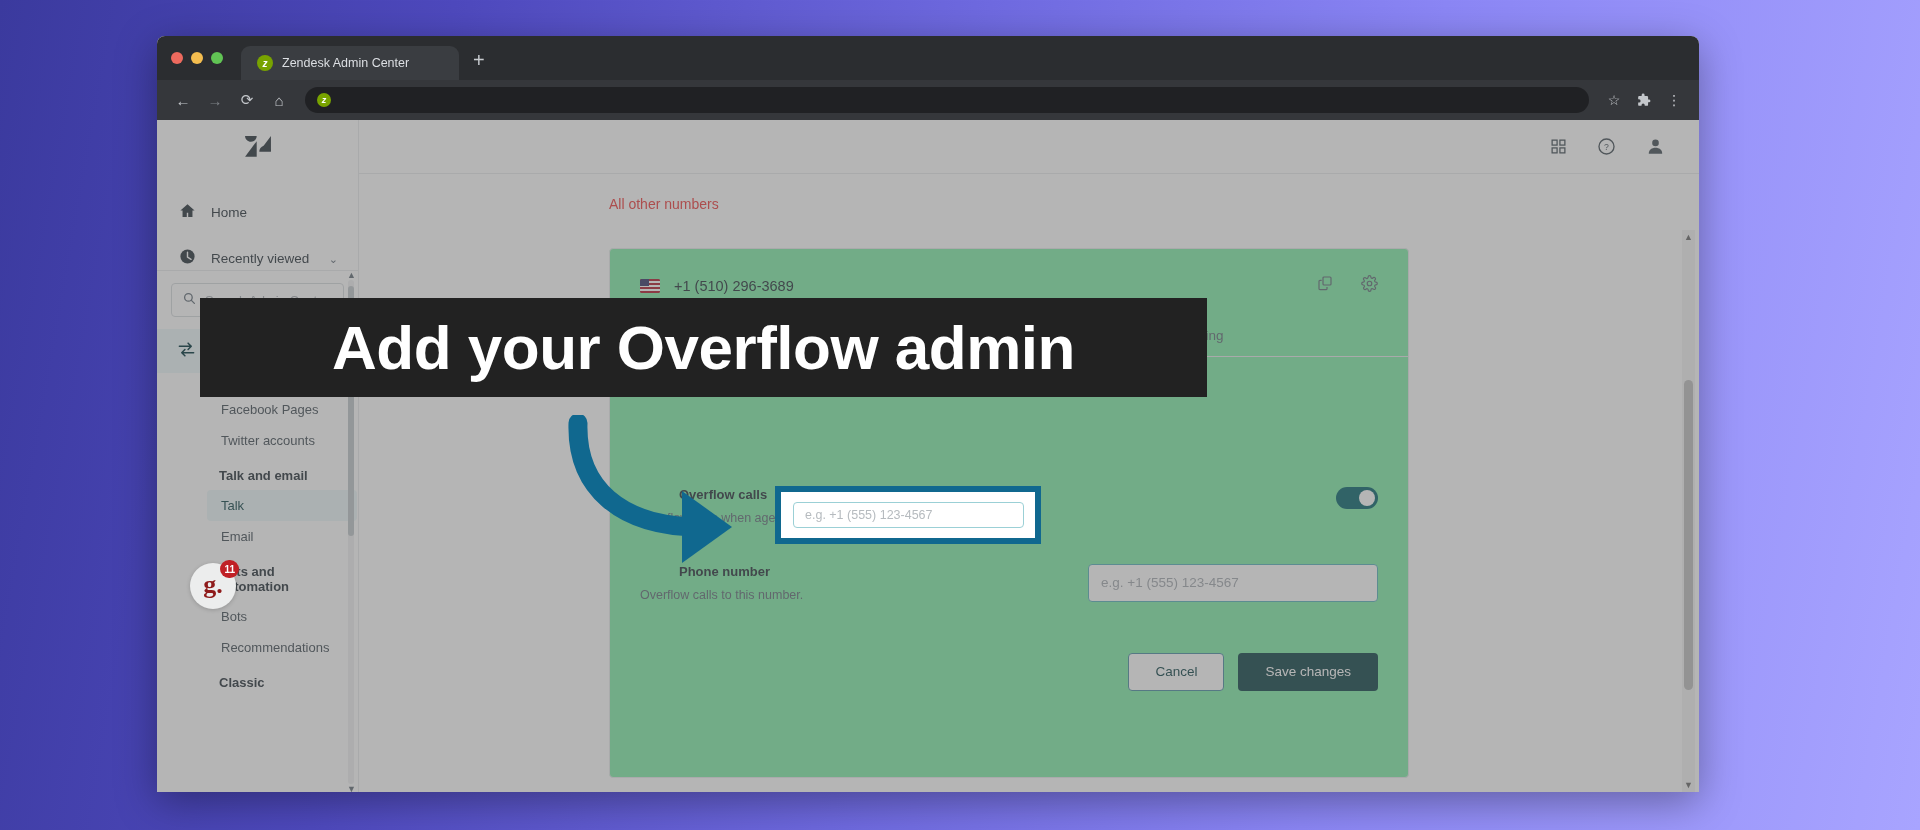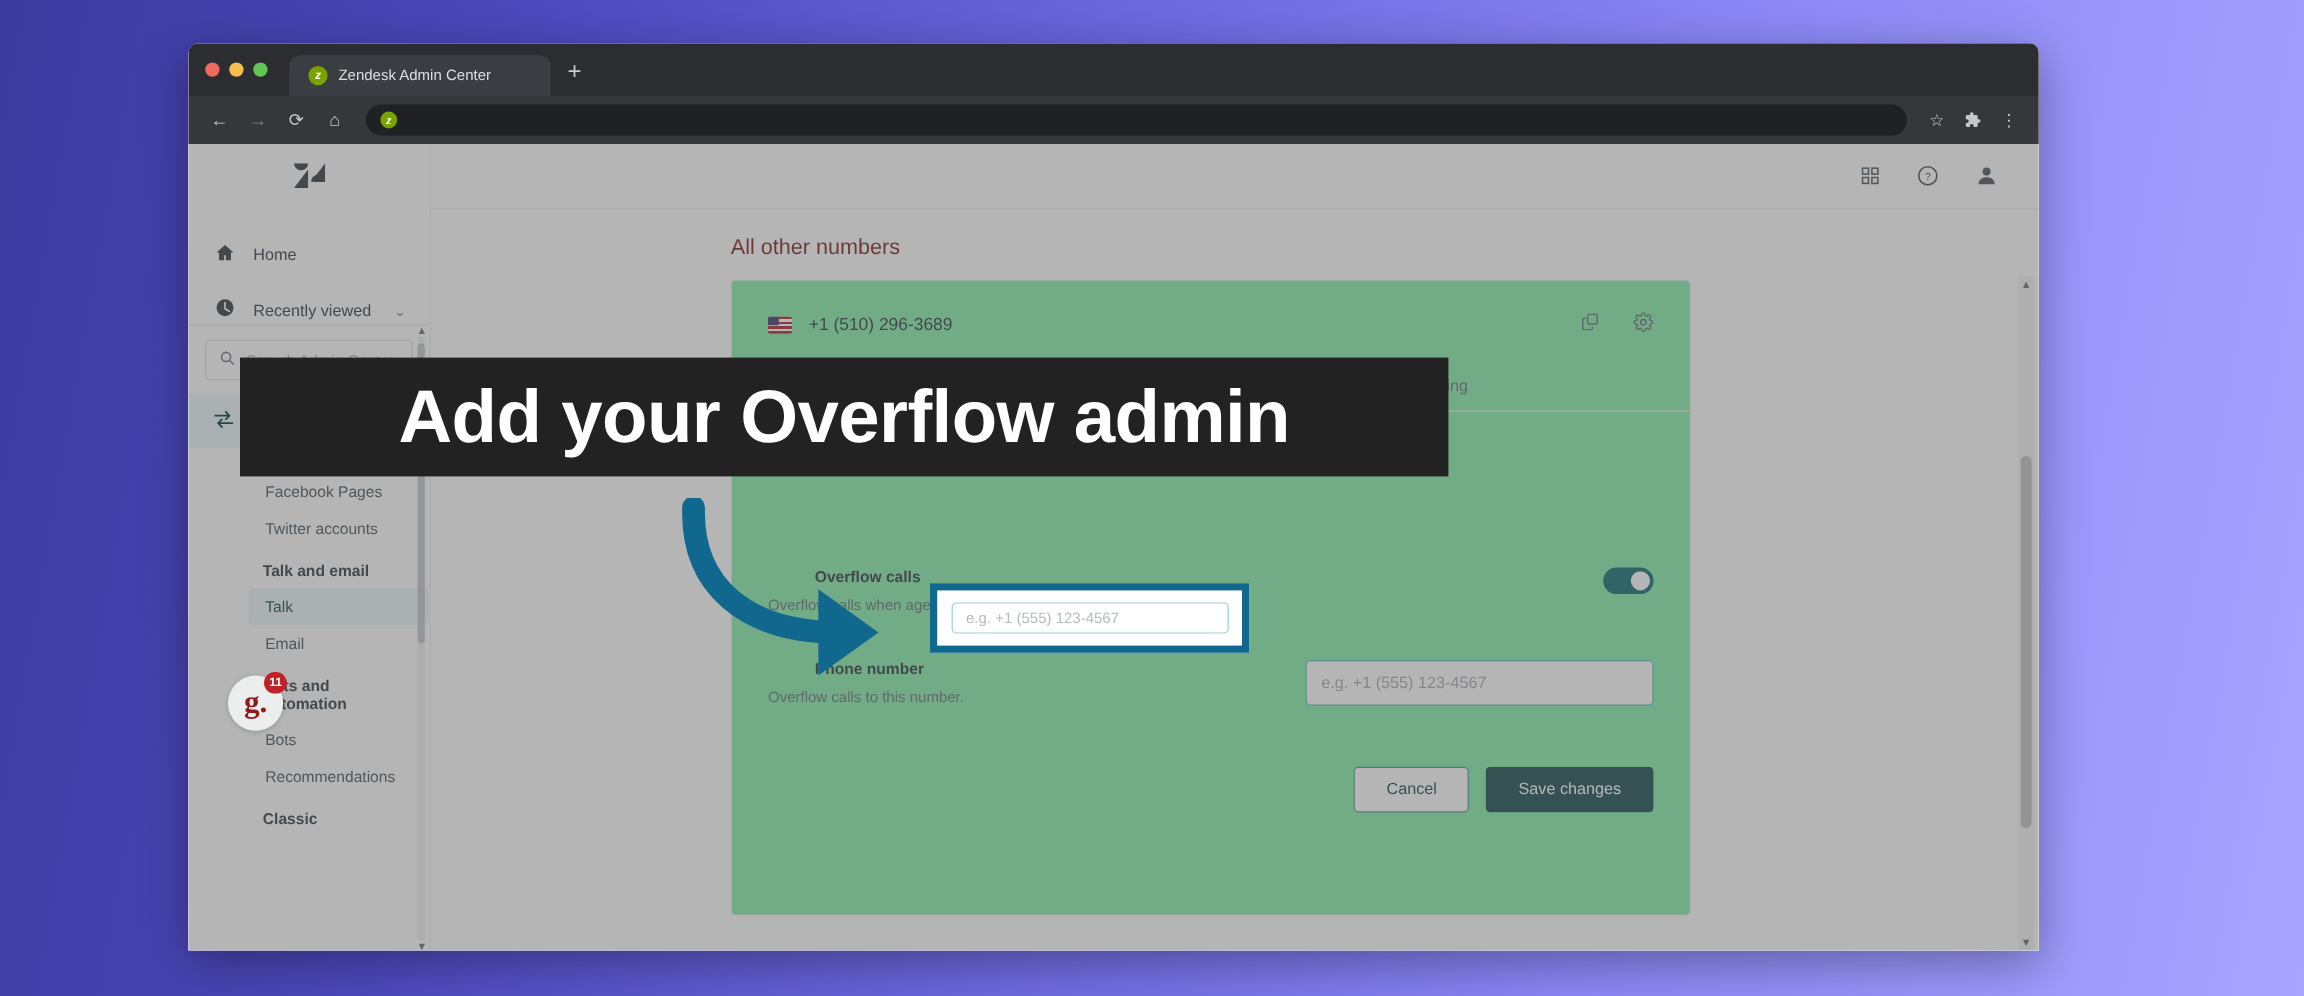--- a/index.html
+++ b/index.html
@@ -290,23 +290,23 @@
 
   .content-scroll {
     flex: 1;
     position: relative;
     overflow: hidden;
     padding: 0 40px 0 0;
   }
   .content-inner { padding: 22px 0 0 250px; }
 
   .breadcrumb-label {
-    font-size: 18px;
-    color: #7f1d1d;
-    margin-bottom: 16px;
+    font-size: 14px;
+    color: #ef4444;
+    margin-bottom: 36px;
   }
 
   .number-card {
     width: 800px;
     border: 1px solid #e9ebed;
     border-radius: 4px;
     background: #86efac;
     min-height: 530px;
   }
   .card-head {

